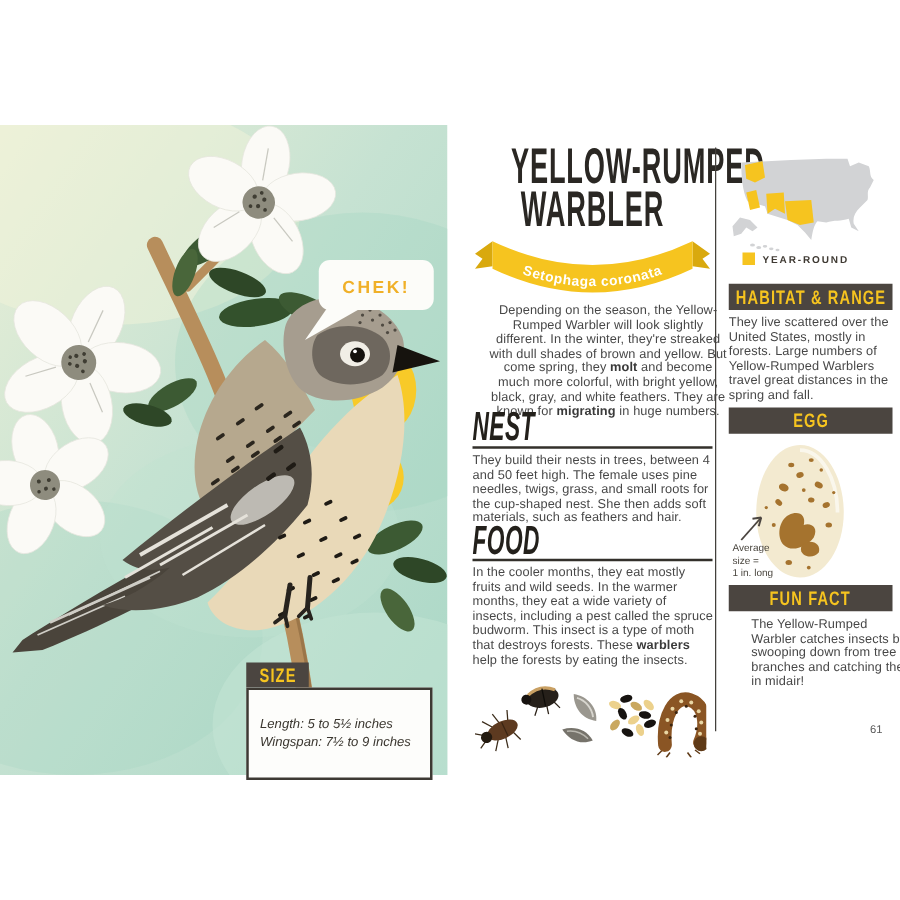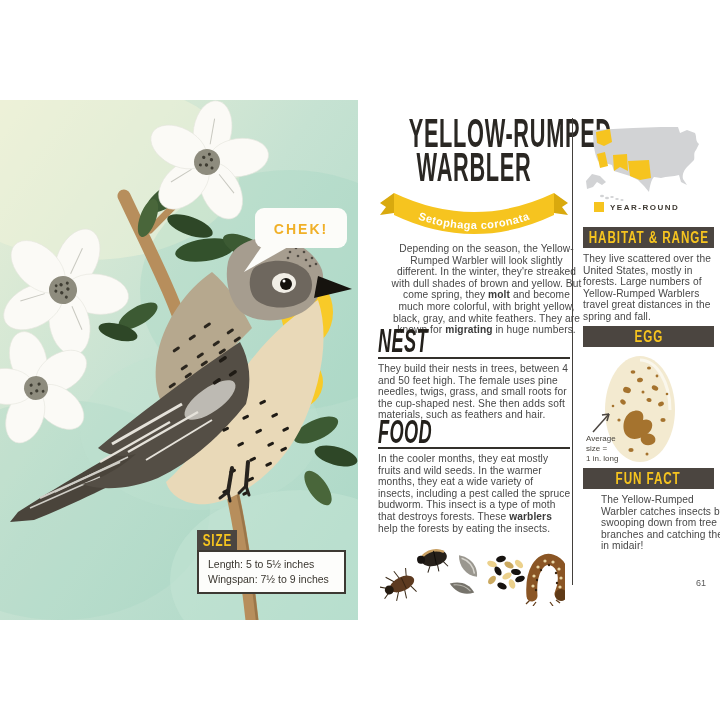--- a/index.html
+++ b/index.html
@@ -13,24 +13,24 @@
   .bar{background:#4b4540;height:21px;width:131px;display:flex;align-items:center;justify-content:center;}
   .bar .cond{font-size:13px;color:#f6c41f;transform:scale(0.9,1.2);letter-spacing:1px;}
   .rule{height:2px;background:#33302b;width:192px;}
   .body-txt{font-size:10.2px;line-height:11.6px;color:#474747;letter-spacing:0.1px;}
   .body-txt b{color:#3a3a3a;}
   .sidebar-txt{width:131px;}
   .legend-row{display:flex;align-items:center;gap:6px;}
   .legend-swatch{width:10px;height:10px;background:#f6c41f;display:inline-block;}
   .legend-label{font-size:8px;font-weight:bold;letter-spacing:1.5px;color:#3f3a33;}
   .divider{width:1px;background:#43403c;}
-  .size-tab{width:40px;height:20px;background:#4b4540;display:flex;align-items:center;justify-content:center;}
+  .size-tab{width:50px;height:20px;background:#4b4540;display:flex;align-items:center;justify-content:center;}
   .size-tab .cond{font-size:13px;color:#f6c41f;transform:scale(0.9,1.2);letter-spacing:1px;}
-  .size-box{width:127px;background:#fdfdfb;border:2px solid #3d3933;padding:5px 9px;
-            font-size:10.5px;line-height:15px;color:#3a362f;}
+  .size-box{width:127px;background:#fdfdfb;border:2px solid #3d3933;padding:20px 9px;
+            font-size:10.5px;line-height:15px;color:#3a362f;font-style:italic;}
   .egg-caption{font-size:8px;line-height:10px;color:#4a463f;}
   .page-num{font-size:9px;color:#5a5a5a;}
 </style>
 </head>
 <body>
 
 <div id="canvas">
 
   <div class="abs" style="left:0;top:100;top:100px;width:358px;height:520px;">
     <svg width="358" height="520" viewBox="0 0 358 520">

